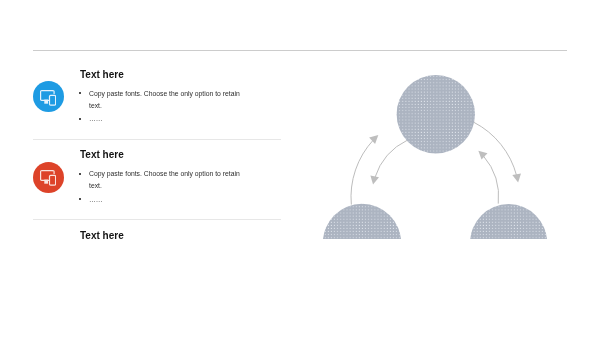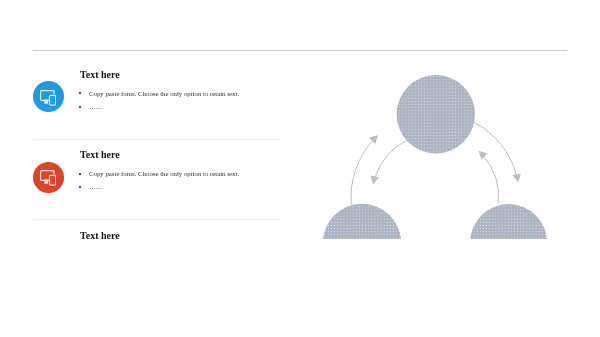--- a/index.html
+++ b/index.html
@@ -1,19 +1,19 @@
 <!DOCTYPE html>
 <html><head>
 <meta charset="utf-8">
 <title>Slide</title>
 <style>
   html,body{margin:0;padding:0;background:#fff;}
   body{width:600px;height:337px;overflow:hidden;
        font-family:"Liberation Sans",sans-serif;}
-  #slide{position:relative;width:600px;height:239px;background:#fff;overflow:hidden;font-family:Liberation Serif, serif;}
+  #slide{position:relative;width:600px;height:239px;background:#fff;overflow:hidden;}
 
   #top-rule{position:absolute;left:33.3px;top:50.3px;width:534px;height:1px;background:#cccccc;}
   .sect-rule{position:absolute;left:33px;width:248px;height:1px;background:#e7e7e7;}
 
   .badge{position:absolute;width:31px;height:31px;border-radius:50%;}
   .badge svg{position:absolute;left:6.7px;top:8.6px;display:block;}
 
   .rtitle{position:absolute;font-size:10px;font-weight:bold;color:#141414;
           letter-spacing:0px;white-space:nowrap;}
   .blist{position:absolute;left:80px;width:167px;}

